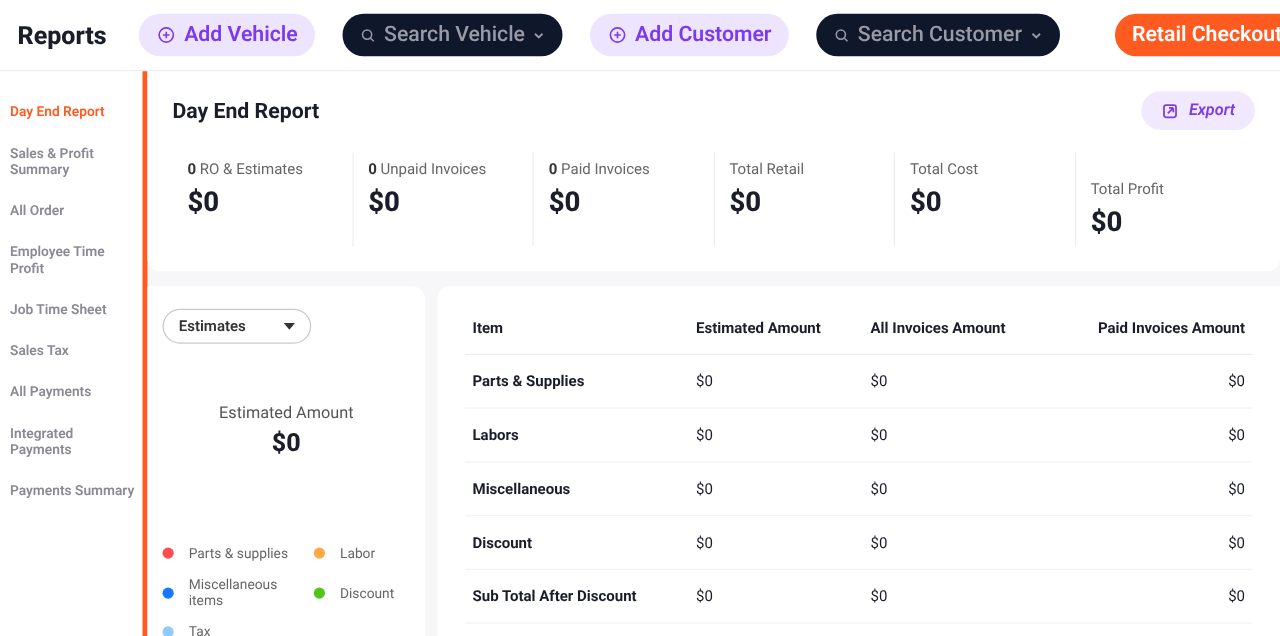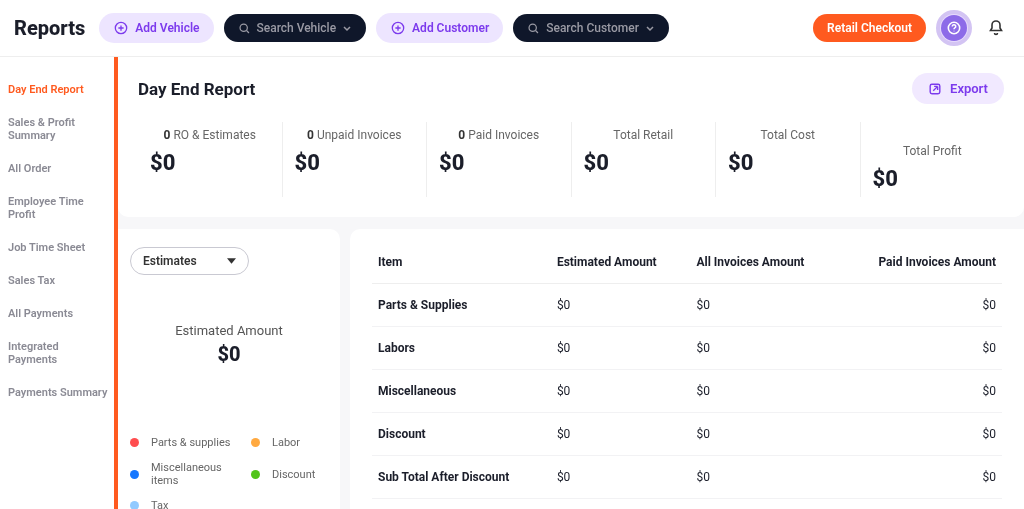--- a/index.html
+++ b/index.html
@@ -1,40 +1,40 @@
 <!DOCTYPE html>
 <html><head>
 <meta charset="utf-8">
 <style>
 * { box-sizing: border-box; margin: 0; padding: 0; }
 body { font-family: -apple-system, BlinkMacSystemFont, "Segoe UI", Roboto, sans-serif; background: #f7f7f9; color: #1b1e2a; font-size: 13px; width: 1024px; }
-.topbar { display: flex; align-items: center; padding: 10px 14px; background: #fff; border-bottom: 1px solid #eee; gap: 10px; }
+.topbar { display: flex; align-items: center; padding: 10px 14px; background: #fff; border-bottom: 1px solid #eee; gap: 22px; }
 .brand { font-weight: 800; font-size: 20px; margin-right: 4px; }
-.pill { display: inline-flex; align-items: center; gap: 6px; border-radius: 999px; padding: 7px 14px; font-size: 12px; font-weight: 600; cursor: pointer; white-space: nowrap; }
+.pill { display: inline-flex; align-items: center; gap: 6px; border-radius: 999px; padding: 7px 14px; font-size: 17px; font-weight: 600; cursor: pointer; white-space: nowrap; }
 .pill.purple { background: #ede5ff; color: #7c3aed; }
 .pill.gray { background: #0f172a; color: #9a9aa4; font-weight: 500; align-items: center; }
 .pill.orange { background: #ff5a1f; color: #fff; }
 .icon-circle { width: 16px; height: 16px; display: inline-flex; align-items: center; justify-content: center; }
 .spacer { flex: 1; }
 .help-btn { width: 36px; height: 36px; border-radius: 50%; background: #e7dafc; display: flex; align-items: center; justify-content: center; cursor: pointer; border: 4px solid #d3c4f3; }
 .help-btn-inner { width: 26px; height: 26px; border-radius: 50%; background: #8d6be8; display: flex; align-items: center; justify-content: center; color: #fff; font-weight: 700; }
 .bell { width: 28px; height: 28px; display: flex; align-items: center; justify-content: center; cursor: pointer; }
 .main { display: flex; }
 .sidebar { width: 118px; background: #fff; padding: 16px 0; }
 .side-item { padding: 10px 8px; font-size: 11px; color: #8a8a94; cursor: pointer; font-weight: 600; }
 .side-item.active { color: #ff5a1f; position: relative; }
 .content { flex: 1; padding: 0 0 20px 0; border-left: 4px solid #ff5a1f; margin-left: -4px; }
 .content-top { background: #fff; border-bottom-left-radius: 10px; border-bottom-right-radius: 10px; padding-bottom: 20px; margin-bottom: 12px; }
 .page-head { display: flex; align-items: center; padding: 16px 20px 8px; }
 .page-title { font-weight: 700; font-size: 17px; }
-.export-btn { margin-left: auto; display: inline-flex; align-items: center; gap: 8px; background: #f1e9ff; color: #7c3aed; border-radius: 999px; padding: 8px 16px; font-weight: 600; font-size: 13px; cursor: pointer; }
+.export-btn { margin-left: auto; display: inline-flex; align-items: center; gap: 8px; background: #f1e9ff; color: #7c3aed; border-radius: 999px; padding: 8px 16px; font-weight: 600; font-size: 13px; cursor: pointer; font-style: italic; }
 .stats { display: flex; padding: 10px 20px 0; }
 .stat { flex: 1; padding: 6px 12px; border-right: 1px solid #eee; }
 .stat:last-child { border-right: none; margin-top: 16px; }
-.stat-label { font-size: 12px; color: #666; margin-bottom: 8px; text-align: center; }
+.stat-label { font-size: 12px; color: #666; margin-bottom: 8px; }
 .stat-label .count { font-weight: 700; color: #333; }
 .stat-val { font-weight: 800; font-size: 22px; }
 .lower { display: flex; gap: 0; }
 .left-panel { width: 222px; background: #fff; border-top-right-radius: 10px; border-bottom-right-radius: 10px; padding: 18px 12px 18px 12px; }
 .dropdown { border: 1px solid #c9c9d2; border-radius: 999px; padding: 6px 12px; font-size: 12px; font-weight: 600; display: inline-flex; align-items: center; gap: 30px; cursor: pointer; color: #333; margin-bottom: 48px; }
 .donut-label { text-align: center; font-size: 13px; color: #555; }
 .donut-val { text-align: center; font-weight: 800; font-size: 20px; margin-top: 4px; }
 .legend { margin-top: 70px; font-size: 11px; color: #666; }
 .legend-row { display: flex; align-items: center; margin-bottom: 12px; }
 .dot { width: 9px; height: 9px; border-radius: 50%; display: inline-block; margin-right: 12px; }

